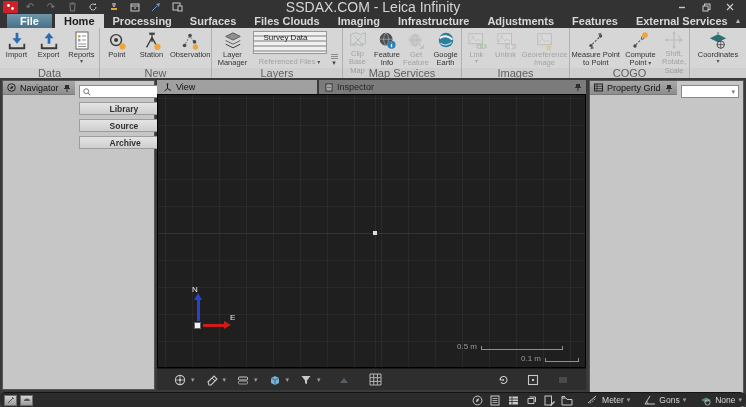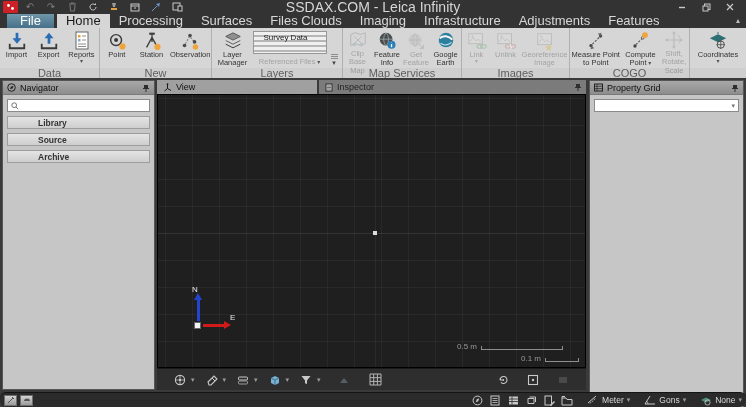--- a/index.html
+++ b/index.html
@@ -12,21 +12,21 @@
   .qat{display:flex;align-items:center;gap:9px;}
   .qat .qi{display:flex;align-items:center;justify-content:center;width:12px;height:12px;font-size:10px;line-height:10px;}
   .qi.dis{color:#7b7b7b;}
   .qi.en{color:#c9c9c9;}
   .wtitle{position:absolute;left:0;right:0;text-align:center;font-size:14px;color:#d6d6d6;pointer-events:none;}
   .wincontrols{margin-left:auto;display:flex;align-items:center;gap:12px;padding-right:10px;}
   .wc{width:12px;height:10px;display:flex;align-items:center;justify-content:center;}
 
   
   .tabrow{position:absolute;left:0;top:14px;width:746px;height:14px;background:#333;display:flex;align-items:stretch;}
-  .rtab{font-size:13px;line-height:14px;color:#d8d8d8;padding:0 9px;white-space:nowrap;}
+  .rtab{font-size:11px;line-height:14px;color:#d8d8d8;padding:0 9px;white-space:nowrap;font-weight:bold;}
   .rtab.file{background:linear-gradient(#6f97a8,#47708a);color:#fff;padding:0 13px;margin-left:7px;margin-right:3px;}
   .rtab.active{background:#d6d6d6;color:#1a1a1a;}
   .ribbon-collapse{position:absolute;right:6px;top:0;font-size:8px;color:#bbb;line-height:14px;}
 
   
   .ribbon{position:absolute;left:0;top:28px;width:746px;height:50px;background:#d6d6d6;display:flex;}
   .rgroup{position:relative;height:50px;border-right:1px solid #b0b0b0;display:flex;justify-content:center;padding:1px 0 10px;}
   .glabel{position:absolute;bottom:0;left:0;right:0;height:10px;line-height:10px;text-align:center;font-size:11px;color:#5e5e5e;background:rgba(0,0,0,0.03);}
   .rbtn{display:flex;flex-direction:column;align-items:center;padding-top:1px;}
   .rbtn .ricon{height:21px;display:flex;align-items:center;justify-content:center;}
@@ -40,21 +40,21 @@
   .layers-mid{display:flex;flex-direction:column;width:76px;padding:2px 1px 0;}
   .layer-gallery{height:23px;border:1px solid #979797;background:repeating-linear-gradient(#f0f0f0 0 3px,#b6b6b6 3px 5px);position:relative;overflow:hidden;}
   .layer-gallery span{position:absolute;left:10px;top:1px;font-size:8px;color:#222;}
   .ref-files{margin-top:3px;text-align:center;font-size:7.5px;color:#a3a3a3;}
   .gallery-strip{width:13px;display:flex;flex-direction:column;align-items:center;justify-content:flex-end;gap:1px;padding-bottom:2px;}
   .gallery-strip i{display:block;width:7px;height:1px;background:#8d8d8d;}
   .gallery-strip .gcaret{font-size:7px;color:#444;line-height:6px;font-style:normal;background:none;width:auto;height:auto;}
 
   
   .main{position:absolute;left:0;top:78px;width:746px;height:314px;background:#3a3a3a;}
-  .panel{position:absolute;display:flex;flex-direction:column;background:#c6c6c6;border:1px solid #555;}
+  .panel{position:absolute;display:flex;flex-direction:row;background:#c6c6c6;border:1px solid #555;}
   .phead{height:14px;background:linear-gradient(#a8a8a8,#8d8d8d);display:flex;align-items:center;gap:4px;padding:0 4px;border-bottom:1px solid #7a7a7a;}
   .ptitle{flex:1;font-size:9px;color:#111;}
   .navigator{left:2px;top:2px;width:153px;height:310px;}
   .nav-body{flex:1;padding:4px;}
   .searchbox{height:13px;background:#fff;border:1px solid #8a8a8a;display:flex;align-items:center;padding:0 3px;gap:3px;}
   .searchbox input{flex:1;border:none;outline:none;font-size:8.5px;height:11px;background:transparent;}
   .nsection{height:13px;margin-top:4px;background:linear-gradient(#e4e4e4,#cecece);border:1px solid #9d9d9d;display:flex;align-items:center;padding-left:30px;font-size:8.5px;font-weight:bold;color:#333;}
 
   .center{position:absolute;left:157px;top:2px;width:429px;height:310px;display:flex;flex-direction:column;}
   .doctabs{height:14px;display:flex;gap:2px;}
@@ -179,20 +179,21 @@
   <div class="tabrow">
     <span class="rtab file">File</span>
     <span class="rtab active">Home</span>
     <span class="rtab">Processing</span>
     <span class="rtab">Surfaces</span>
     <span class="rtab">Files Clouds</span>
     <span class="rtab">Imaging</span>
     <span class="rtab">Infrastructure</span>
     <span class="rtab">Adjustments</span>
     <span class="rtab">Features</span>
+    <span class="rtab">External Services</span>
     <span class="ribbon-collapse">▴</span>
   </div>
 
   <div class="ribbon">
 
     <div class="rgroup" style="width:100px">
       <div class="rbtn" style="width:32px">
         <span class="ricon">
           <svg width="20" height="20" viewBox="0 0 22 22">
               <path d="M11 2v7" stroke="#2a6db5" stroke-width="3"></path>

